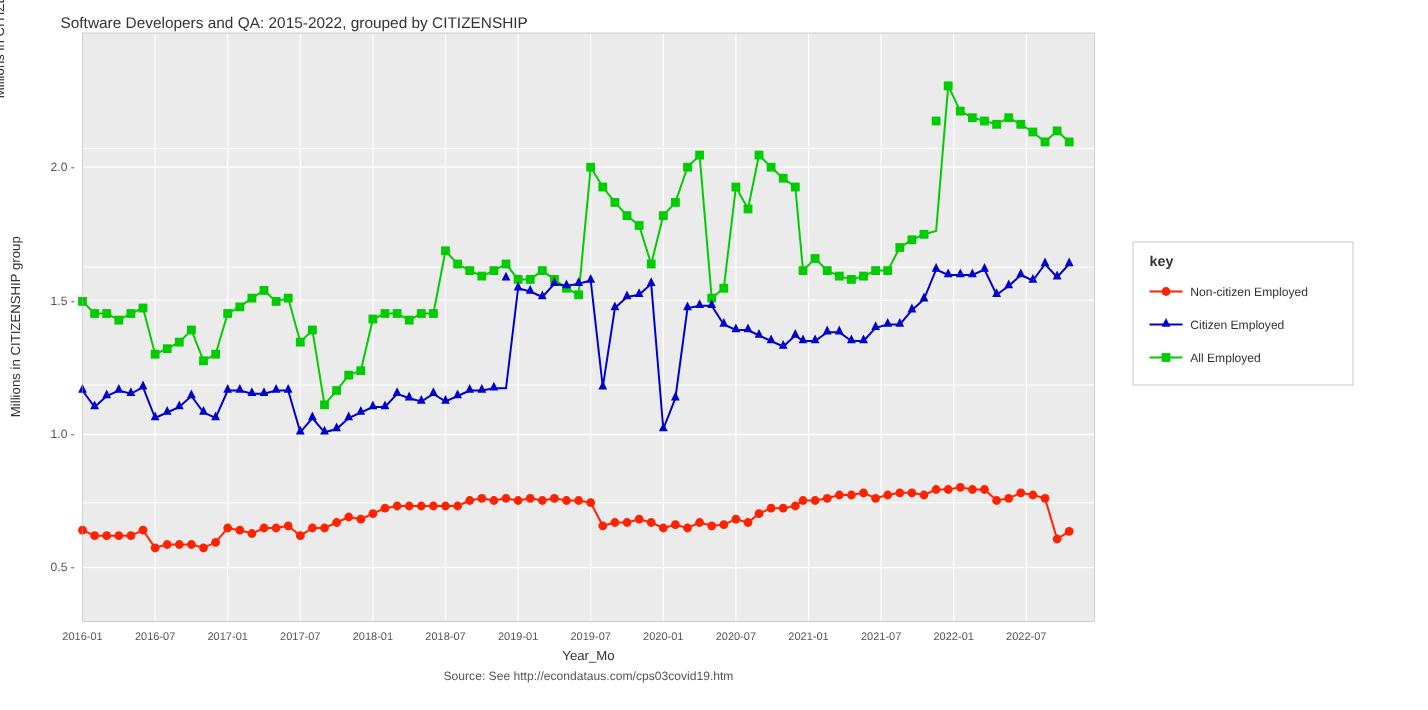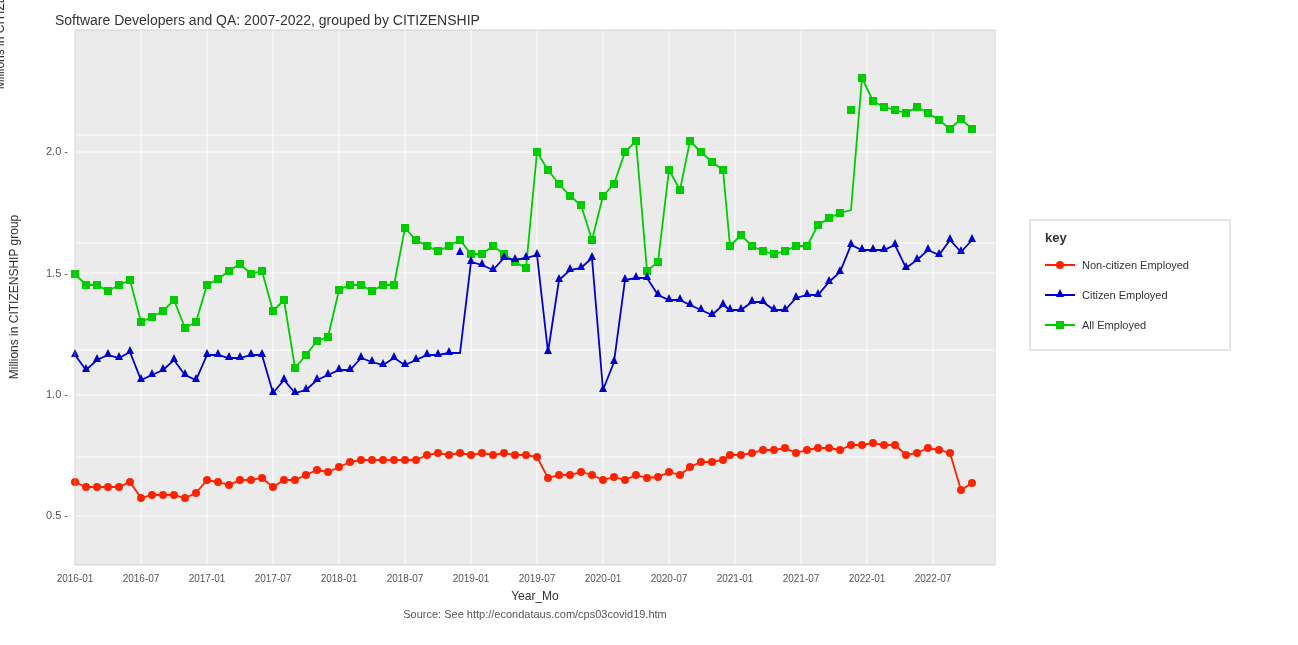--- a/index.html
+++ b/index.html
@@ -33,21 +33,21 @@
       color: #333;
       transform-origin: left center;
       transform: rotate(-90deg) translateX(-250px) translateY(-10px);
       white-space: nowrap;
     }
   </style>
 </head>
 <body>
 
 <div class="chart-container">
-  <div class="chart-title">Software Developers and QA: 2007-2022, grouped by CITIZENSHIP</div>
+  <div class="chart-title">Software Developers and QA: 2015-2022, grouped by CITIZENSHIP</div>
 
   <div class="y-axis-label">Millions in CITIZENSHIP group</div>
 
   <svg width="1298" height="645" style="position:absolute;top:0;left:0;">
 
     <rect x="75" y="30" width="920" height="535" fill="#ebebeb"></rect>
 
     <line x1="75" y1="135" x2="995" y2="135" stroke="white" stroke-width="1"></line>
     <line x1="75" y1="243" x2="995" y2="243" stroke="white" stroke-width="1"></line>
     <line x1="75" y1="350" x2="995" y2="350" stroke="white" stroke-width="1"></line>

